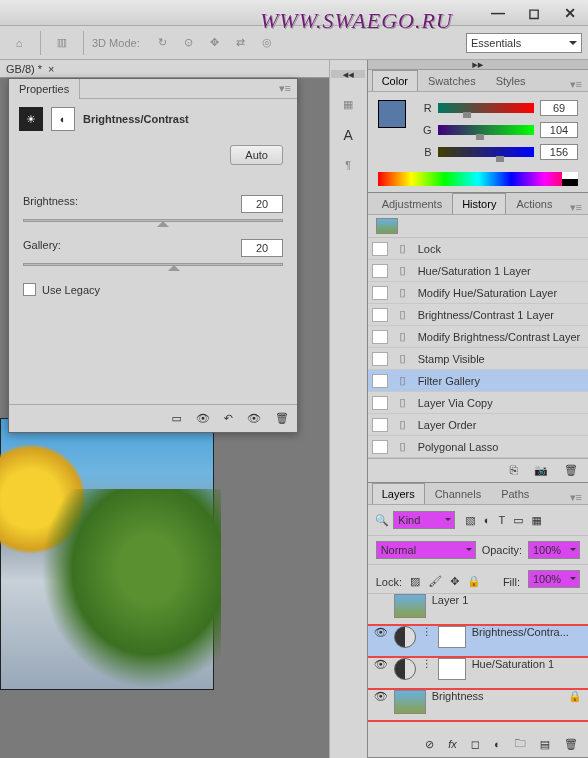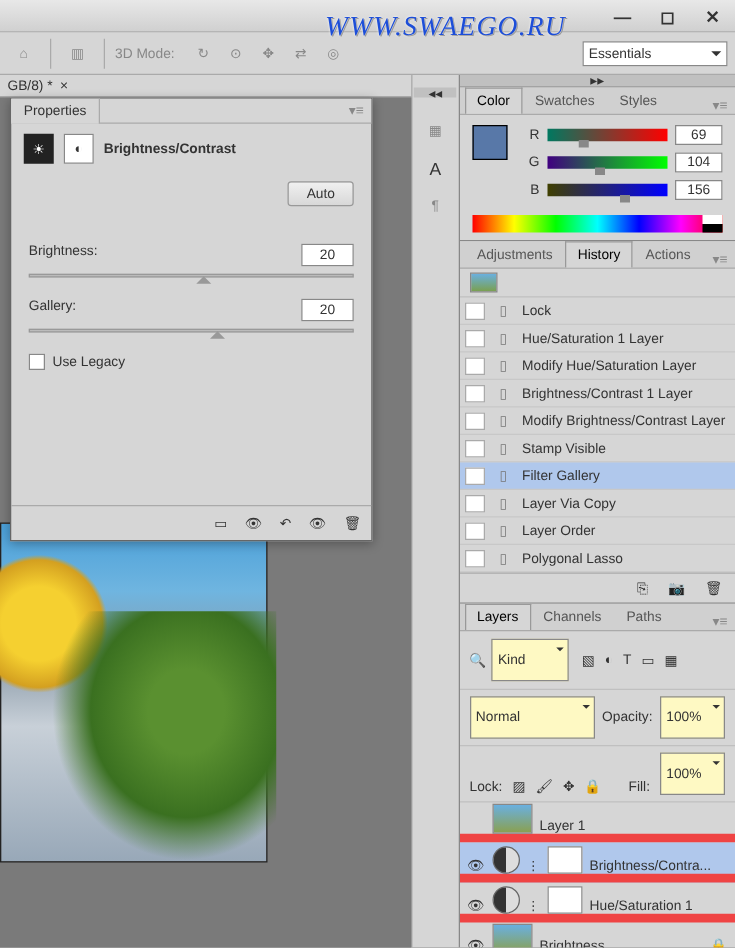--- a/index.html
+++ b/index.html
@@ -64,37 +64,37 @@
 .hist-list{max-height:228px;overflow:hidden}
 .hist-hdr{display:flex;align-items:center;padding:3px 8px;gap:6px;border-bottom:1px solid #c0c0c0}
 .hist-hdr .thumb-img{width:22px;height:16px;background:linear-gradient(#6ab0e0,#7aa050);border:1px solid #888}
 .hrow{display:flex;align-items:center;height:22px;border-bottom:1px solid #c8c8c8;padding-left:4px}
 .hrow .box{width:16px;height:14px;border:1px solid #aaa;margin-right:6px;background:#fff}
 .hrow .ic{width:18px;display:flex;justify-content:center;color:#777;margin-right:6px}
 .hrow.sel{background:#b0c8ec}
 .hrow.dim{color:#999}
 .hist-foot{height:24px;border-top:1px solid #aaa;display:flex;align-items:center;justify-content:flex-end;gap:16px;padding:0 10px;color:#888}
 .layers-opts{padding:6px 8px;display:flex;align-items:center;gap:4px;border-bottom:1px solid #c0c0c0}
-.sel-box{background:#fef9c3;border:1px solid #888;height:18px;padding:16px 4px;display:flex;align-items:center;position:relative}
+.sel-box{background:#d946ef;border:1px solid #888;height:18px;padding:0 4px;display:flex;align-items:center;position:relative}
 .sel-box::after{content:"";position:absolute;right:3px;top:6px;border:3px solid transparent;border-top-color:#333}
 .layers-opts .sel-box{width:62px}
 .filter-icons{display:flex;gap:8px;margin-left:6px;color:#888}
 .blend-row{padding:5px 8px;display:flex;align-items:center;gap:6px;border-bottom:1px solid #c0c0c0}
 .blend-row .sel-box{width:100px}
 .lock-row{padding:5px 8px;display:flex;align-items:flex-end;gap:8px;border-bottom:1px solid #c0c0c0;color:#666}
-.lrow{display:flex;align-items:flex-end;height:32px;border-bottom:7px solid #ef4444;padding:0 6px;gap:6px}
+.lrow{display:flex;align-items:flex-start;height:32px;border-bottom:2px solid #ef4444;padding:0 6px;gap:6px}
 .lrow.sel{background:#b0c8ec}
 .lrow .eye{width:14px;text-align:center}
 .lrow .lthumb{width:32px;height:24px;border:1px solid #888;background:linear-gradient(#6ab0e0,#8aa050)}
 .lrow .adjcirc{width:22px;height:22px;border-radius:50%;background:linear-gradient(90deg,#333 50%,#ddd 50%);border:1px solid #666}
 .lrow .mask{width:28px;height:22px;background:#fff;border:1px solid #888}
 .lrow .link{width:10px;font-size:10px}
 .lrow .lock{margin-left:auto;color:#888}
 .layers-foot{height:26px;display:flex;align-items:center;justify-content:flex-end;gap:14px;padding:0 10px;color:#888;margin-top:auto}
-.watermark{position:absolute;top:8px;left:260px;font-family:Georgia,serif;font-size:22px;font-style:italic;color:#1d4ed8;text-shadow:0 0 2px #fff,1px 1px 0 #888;z-index:50;letter-spacing:1px}
+.watermark{position:absolute;top:8px;left:260px;font-family:Georgia,serif;font-size:22px;font-style:italic;color:#701a75;text-shadow:0 0 2px #fff,1px 1px 0 #888;z-index:50;letter-spacing:1px}
 </style>
 </head>
 <body>
 
 <div class="watermark">WWW.SWAEGO.RU</div>
 
 <div class="titlebar">
   <div class="winbtn">—</div>
   <div class="winbtn">◻</div>
   <div class="winbtn">✕</div>

